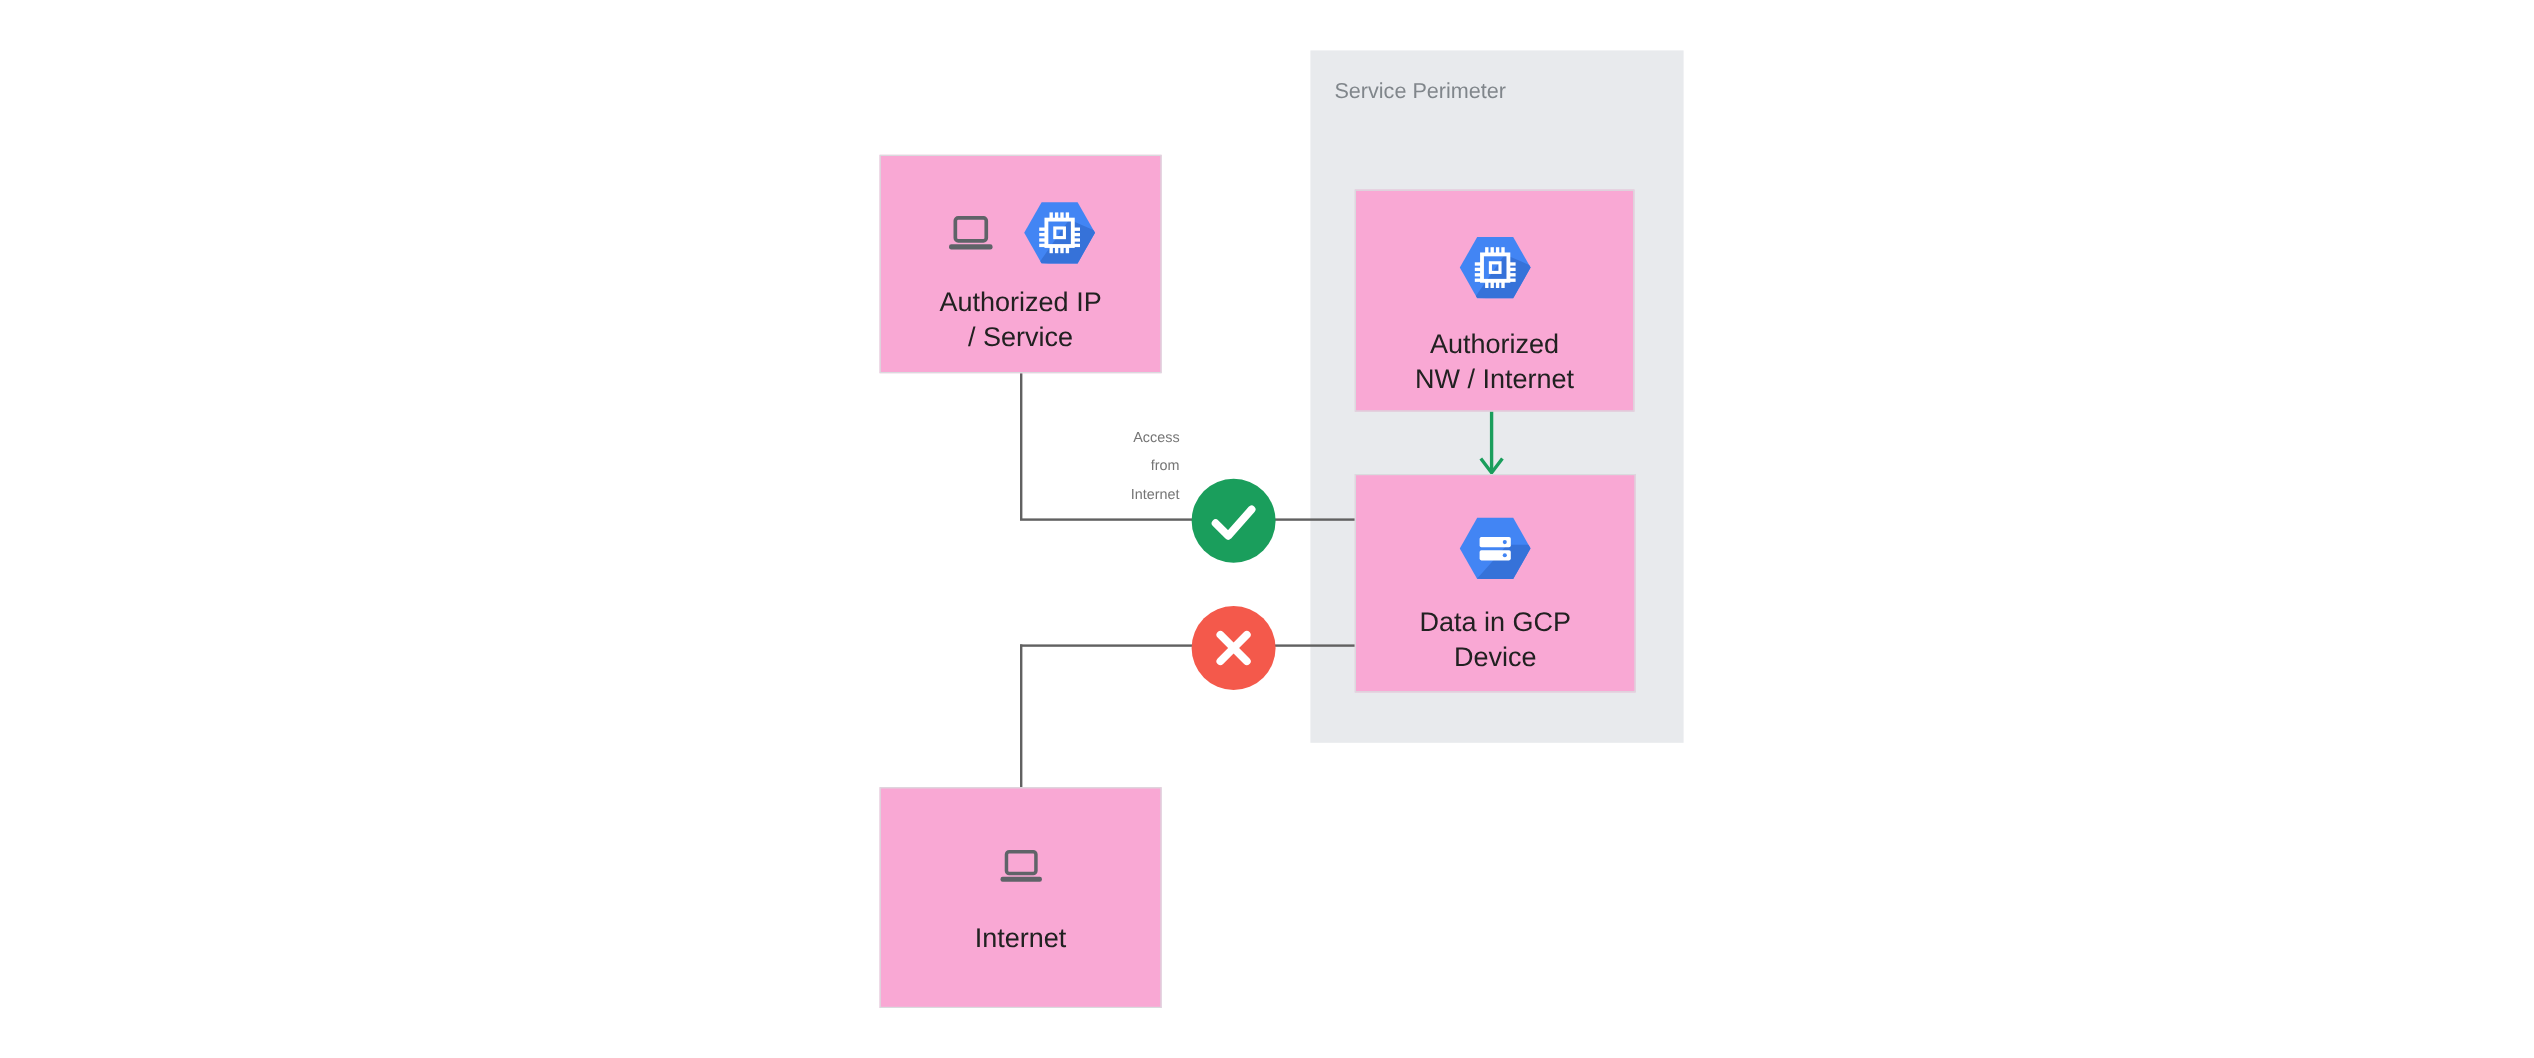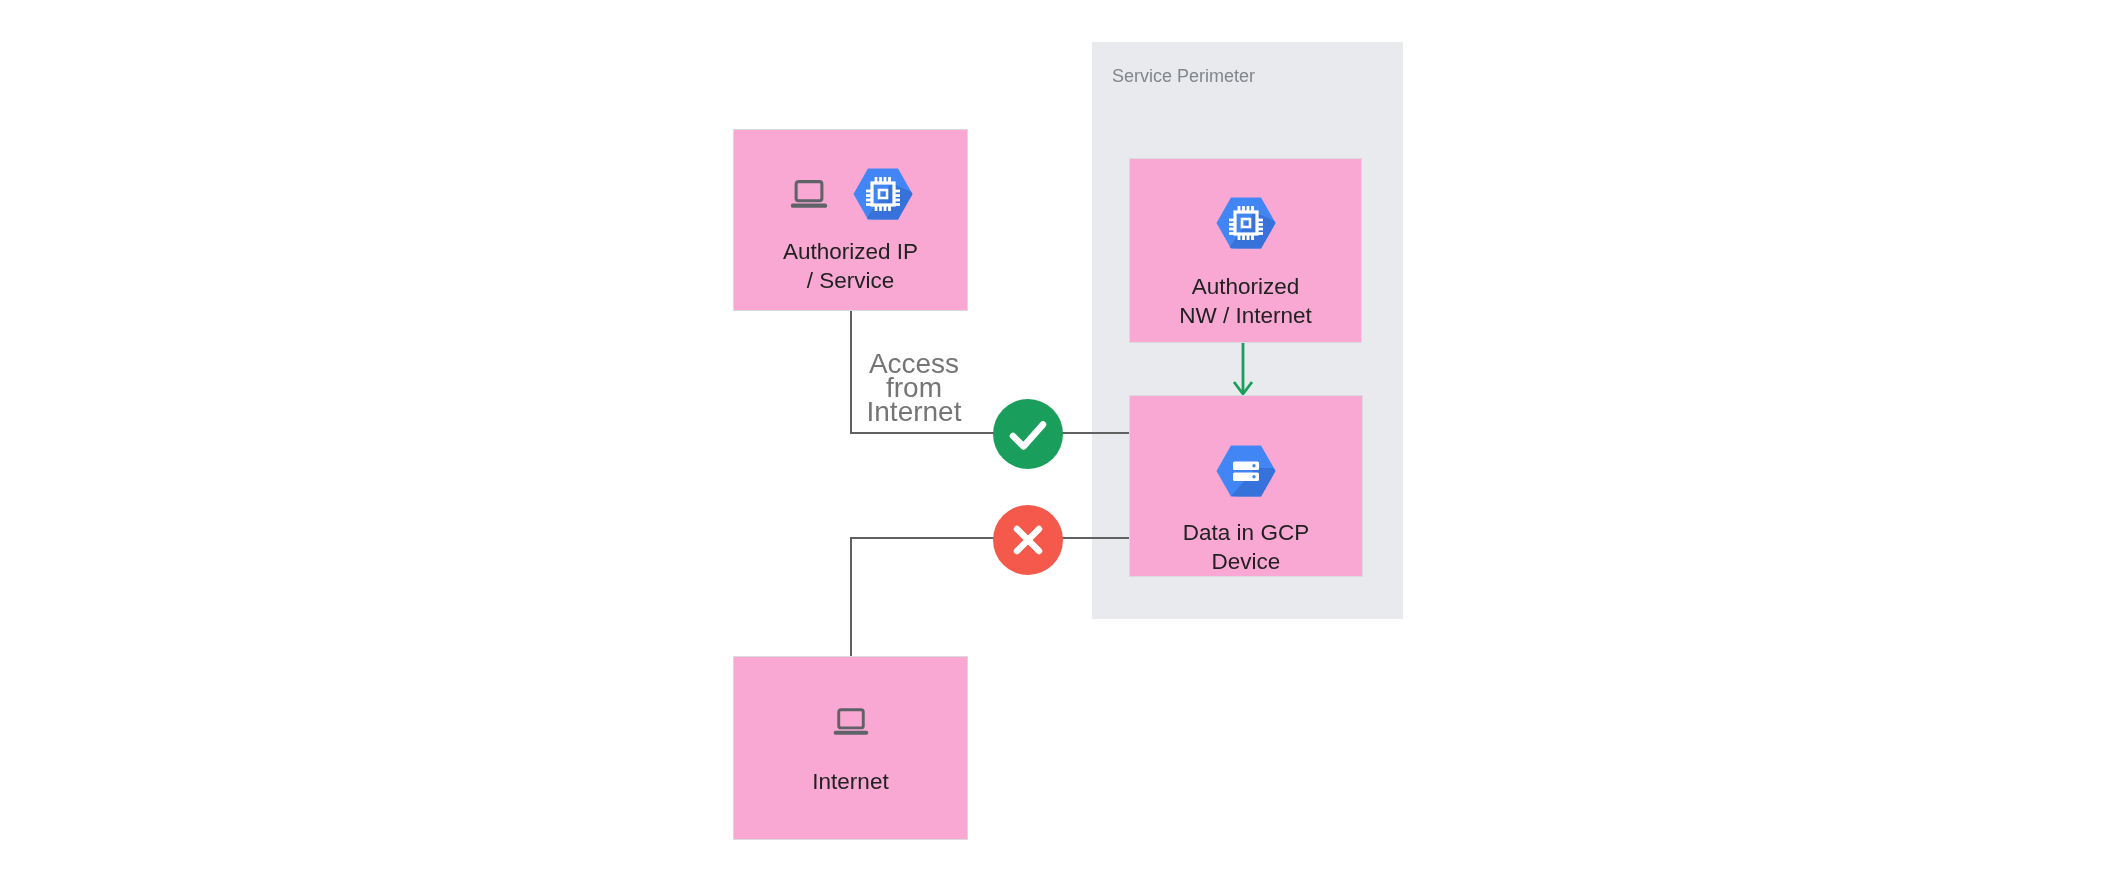--- a/index.html
+++ b/index.html
@@ -12,26 +12,26 @@
   .perimeter-label{position:absolute;left:20px;top:22px;font-size:18px;line-height:24px;color:#80868B;}
   
   .line{position:absolute;background:#616161;}
   
   .node{
     position:absolute;background:#f9a8d4;border:1.5px solid #D9DBDE;box-sizing:border-box;
     display:flex;flex-direction:column;align-items:center;
   }
   .node-a{left:733px;top:129px;width:235px;height:182px;padding-top:37px;gap:16px;}
   .node-b{left:1129px;top:128px;width:233px;height:185px;padding-top:37px;gap:22px;margin-top:30px;}
-  .node-c{left:1129px;top:395px;width:234px;height:182px;padding-top:34px;gap:20px;justify-content:flex-end;}
+  .node-c{left:1129px;top:395px;width:234px;height:182px;padding-top:34px;gap:20px;}
   .node-d{left:733px;top:656px;width:235px;height:184px;padding-top:50px;gap:30px;}
   .icons{display:flex;align-items:center;gap:22px;}
   .node-label{font-size:22.5px;line-height:29px;color:#212121;text-align:center;}
   
-  .edge-label{position:absolute;text-align:center;color:#757575;font-size:28px;line-height:24px;}
+  .edge-label{position:absolute;text-align:right;color:#757575;font-size:12px;line-height:24px;}
   .label-access{left:845px;top:352px;width:138px;}
   .label-valid{left:801px;top:477px;width:200px;}
   
   .status{
     position:absolute;width:70px;height:70px;border-radius:50%;
     display:flex;align-items:center;justify-content:center;
   }
   .status-allowed{left:993px;top:399px;background:#1A9E5C;}
   .status-denied{left:993px;top:505px;background:#F4594B;}
   .arrow-svg{position:absolute;left:1229px;top:307px;}

